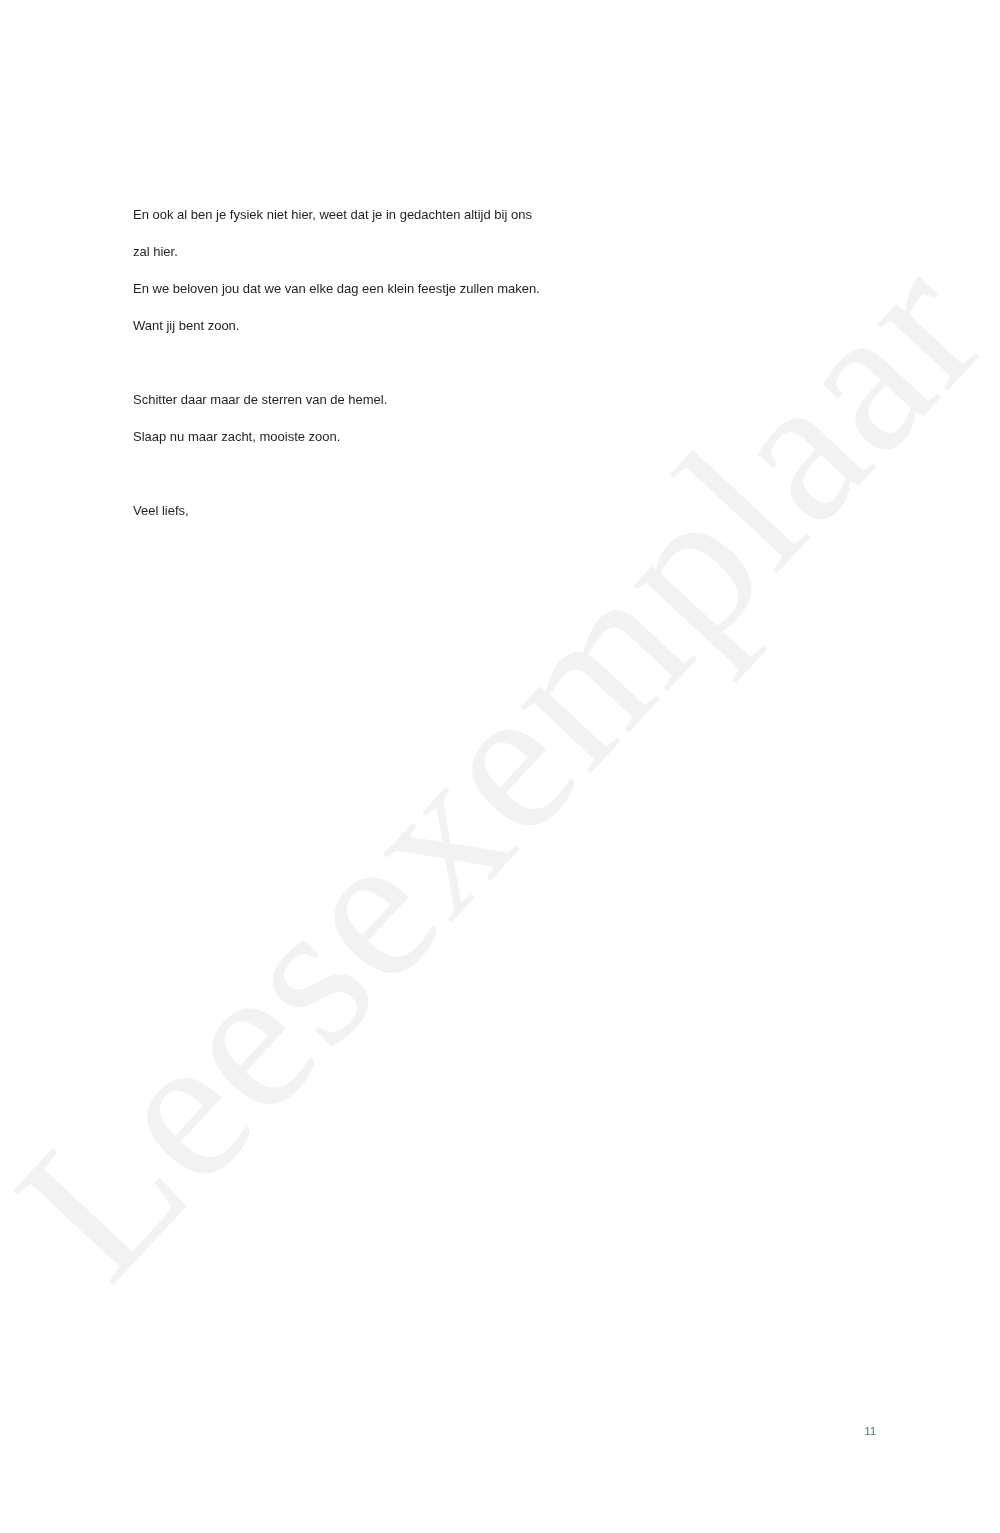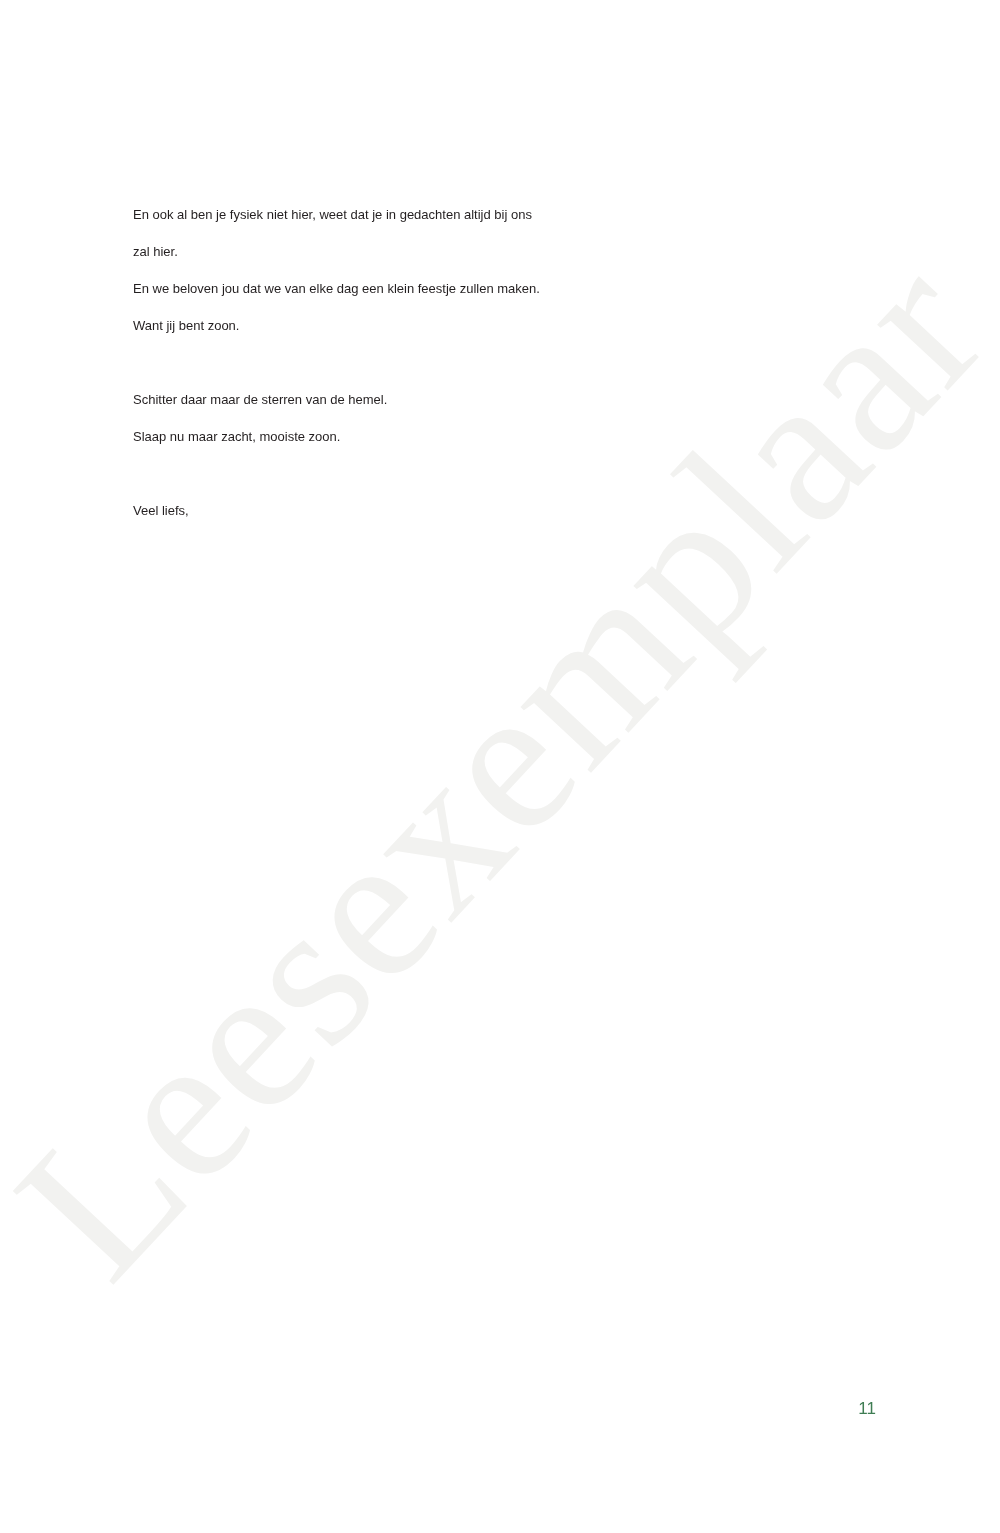--- a/index.html
+++ b/index.html
@@ -56,22 +56,22 @@
     white-space: pre-wrap;
   }
 
   .blank {
     height: 37px;
   }
 
   .page-number {
     position: absolute;
     right: 124px;
-    bottom: 114px;
-    font-size: 17px;
+    bottom: 96px;
+    font-size: 11px;
     color: #3f7d53;
     z-index: 3;
   }
 </style>
 </head>
 <body>
 
 <div class="page">
 
   <div class="watermark">Leesexemplaar</div>

